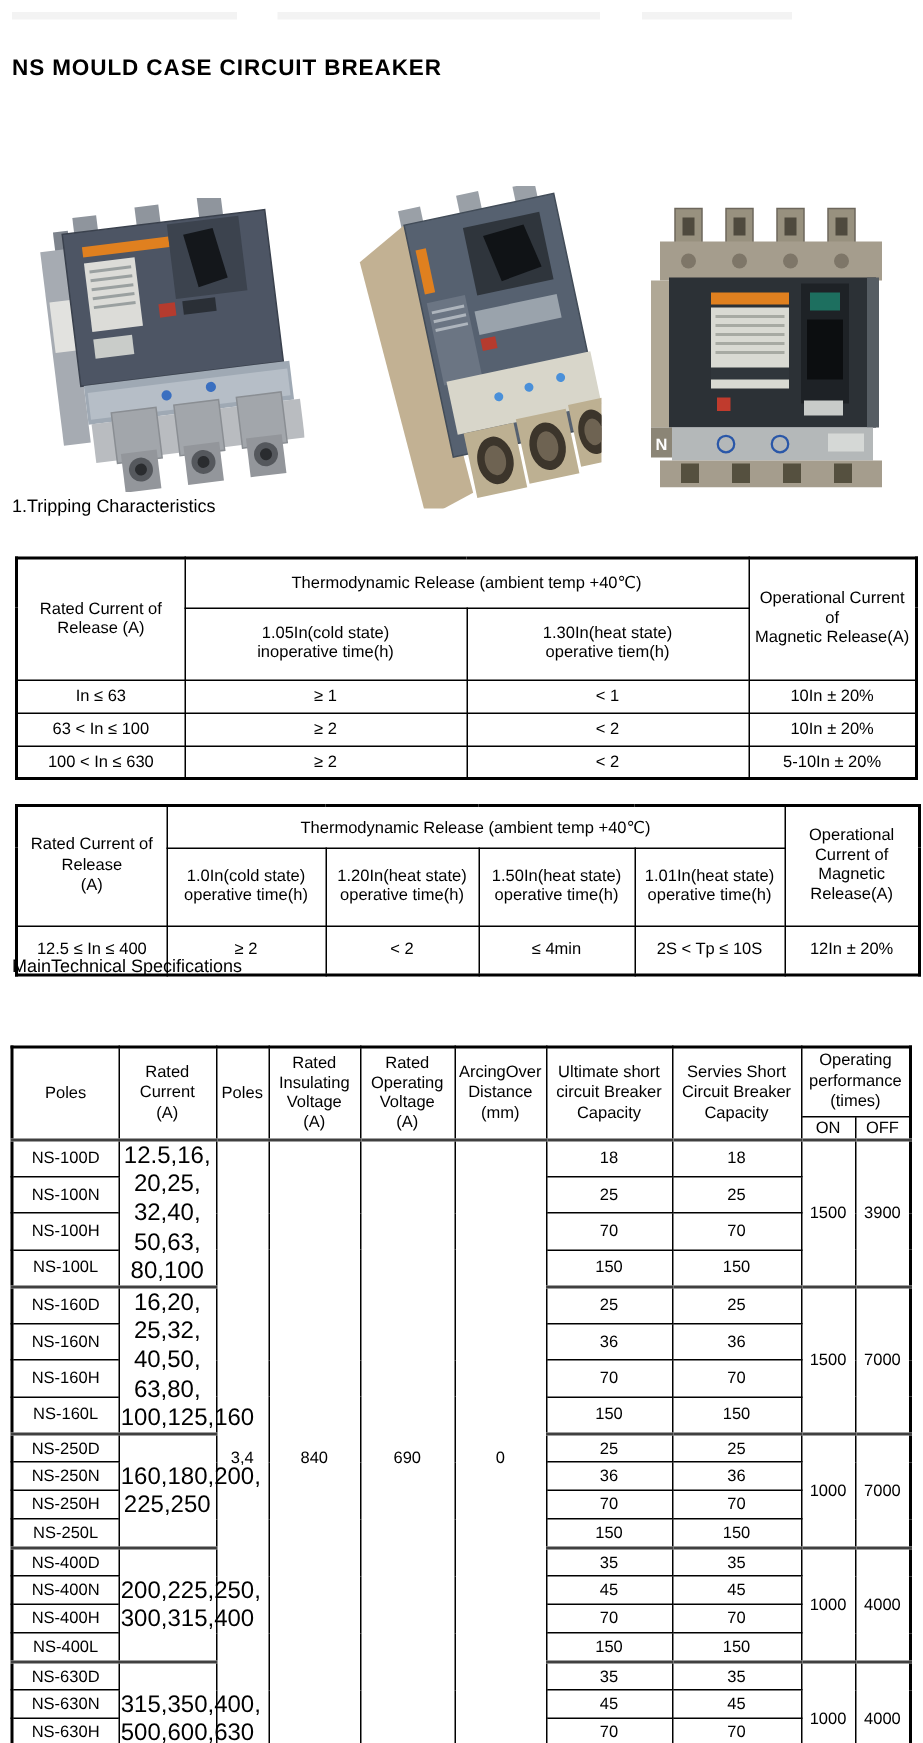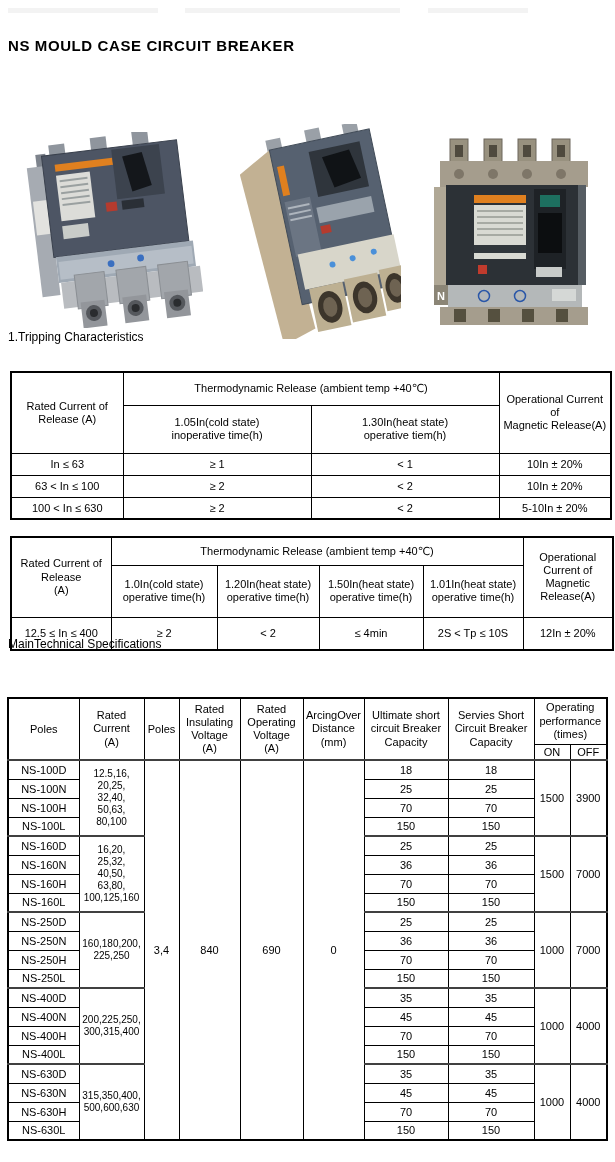--- a/index.html
+++ b/index.html
@@ -20,21 +20,21 @@
   table{border-collapse:collapse;table-layout:fixed;position:absolute;background:#fff;}
   td{border:1px solid #000;font-size:11px;text-align:center;vertical-align:middle;padding:0 1px;}
   .ml{white-space:pre-line;line-height:1.2;}
   .t1{left:10px;top:371px;width:600px;border:2px solid #000;}
   .t1 tr.h1{height:33px}.t1 tr.h2{height:48px}.t1 tr.d{height:22px}
   .t2{left:10px;top:536px;width:602px;border:2px solid #000;}
   .t2 tr.h1{height:28px}.t2 tr.h2{height:52px}.t2 tr.d{height:33px}
   .t3{left:7px;top:697px;width:599px;border:2px solid #000;}
   .t3 tr.h1{height:46px}.t3 tr.h2{height:16px}.t3 tr.d{height:19px}
   .t3 tr.gs td{border-top:2px solid #404040;}
-  .rc{font-size:10px;margin-left:31px;}
+  .rc{font-size:16px;margin-left:31px;}
 </style>
 </head>
 <body>
 
 <div class="smudge" id="smg1"></div>
 <div class="smudge" id="smg2"></div>
 <div class="smudge" id="smg3"></div>
 
 <div class="title">NS MOULD CASE CIRCUIT BREAKER</div>
 

